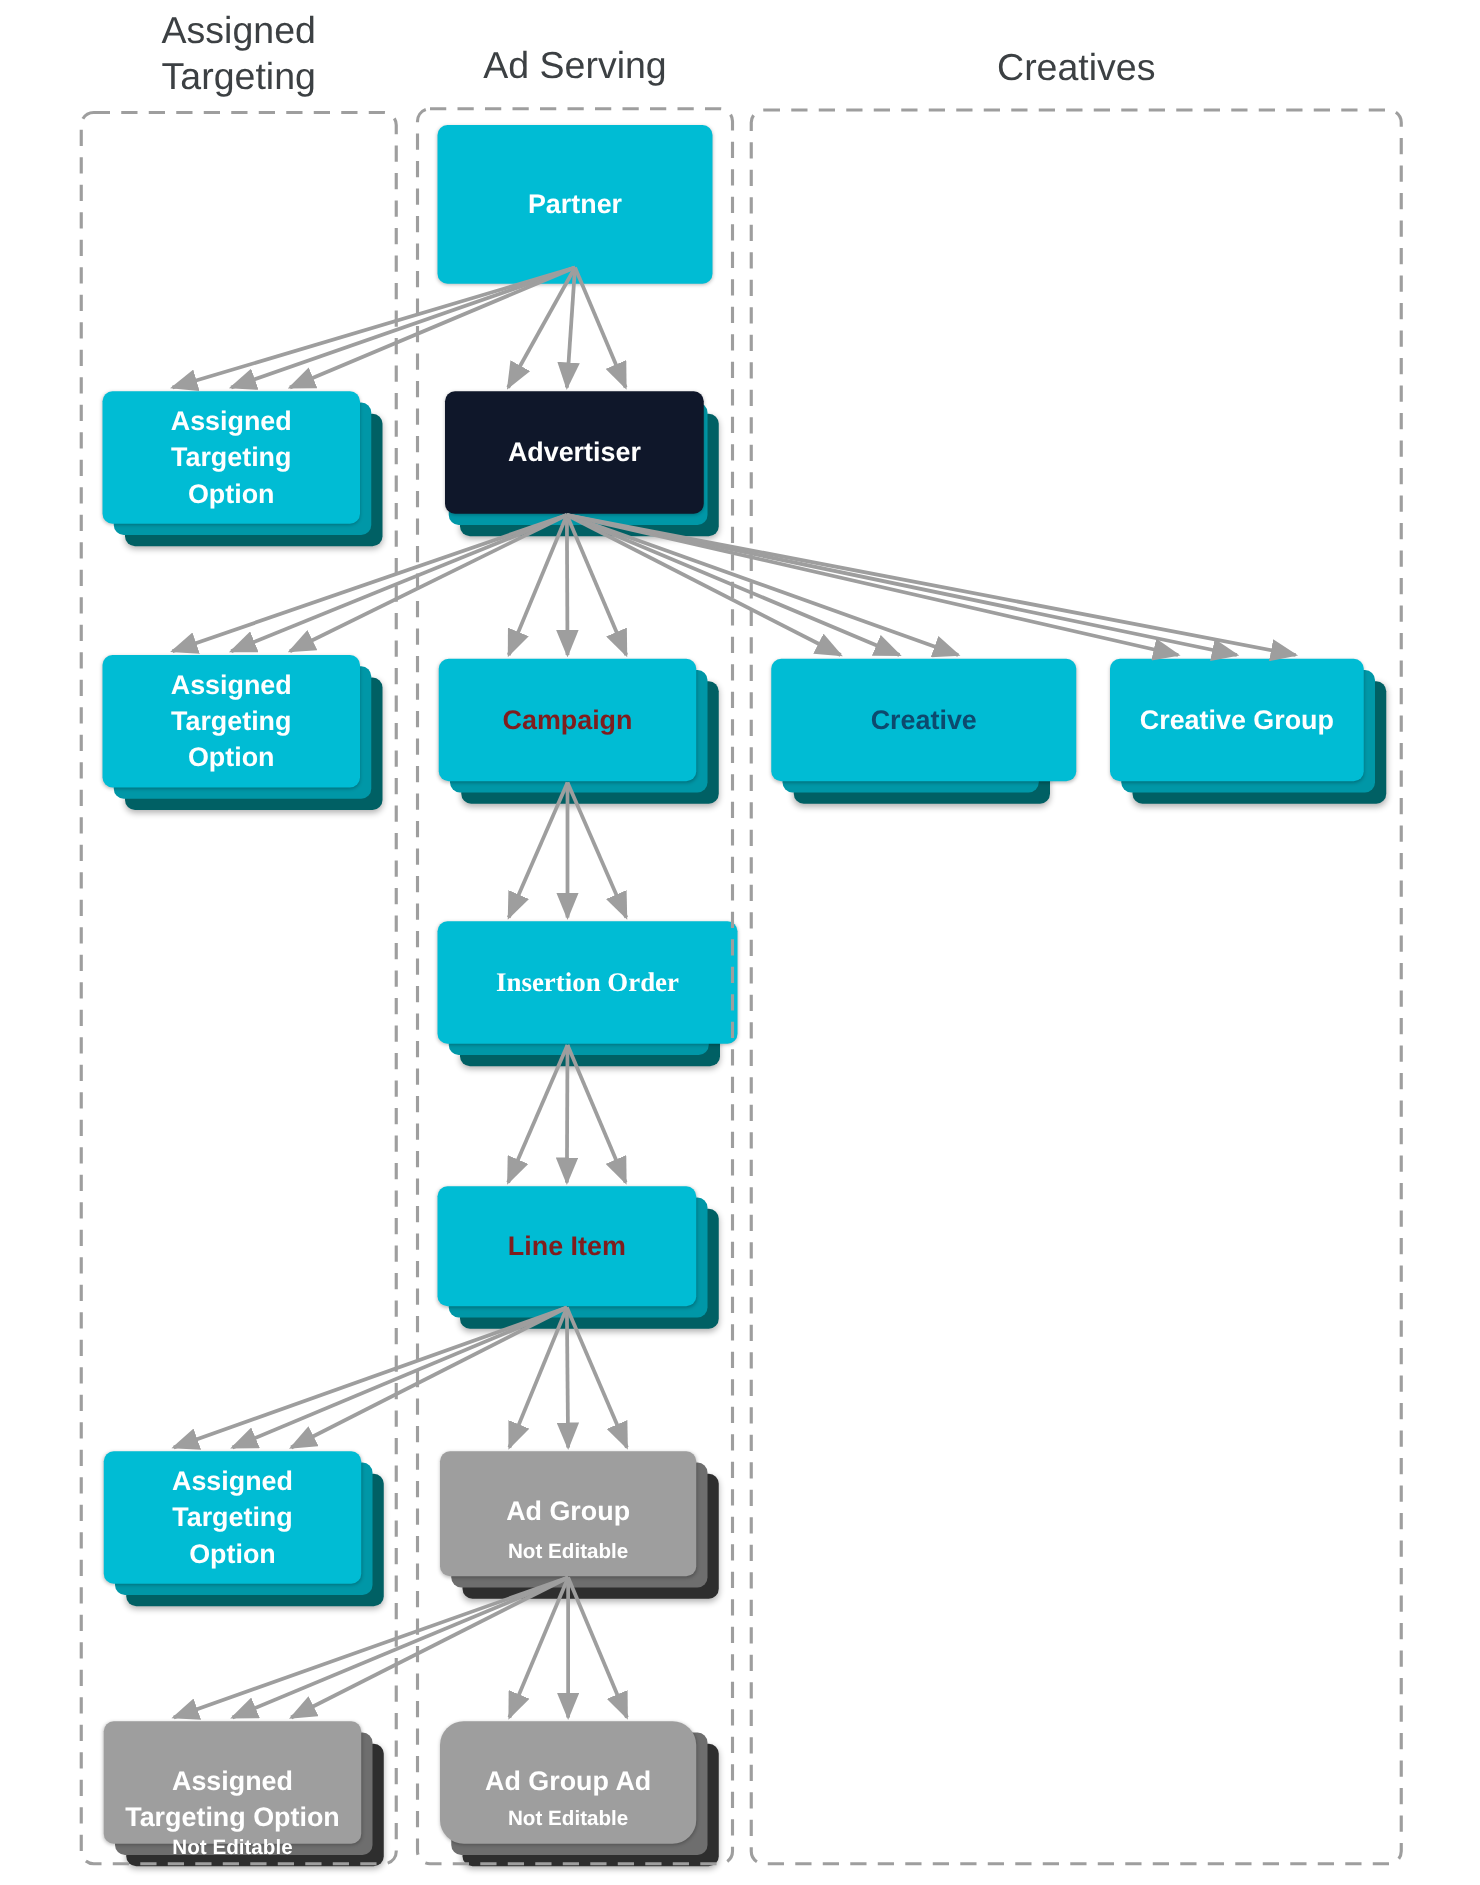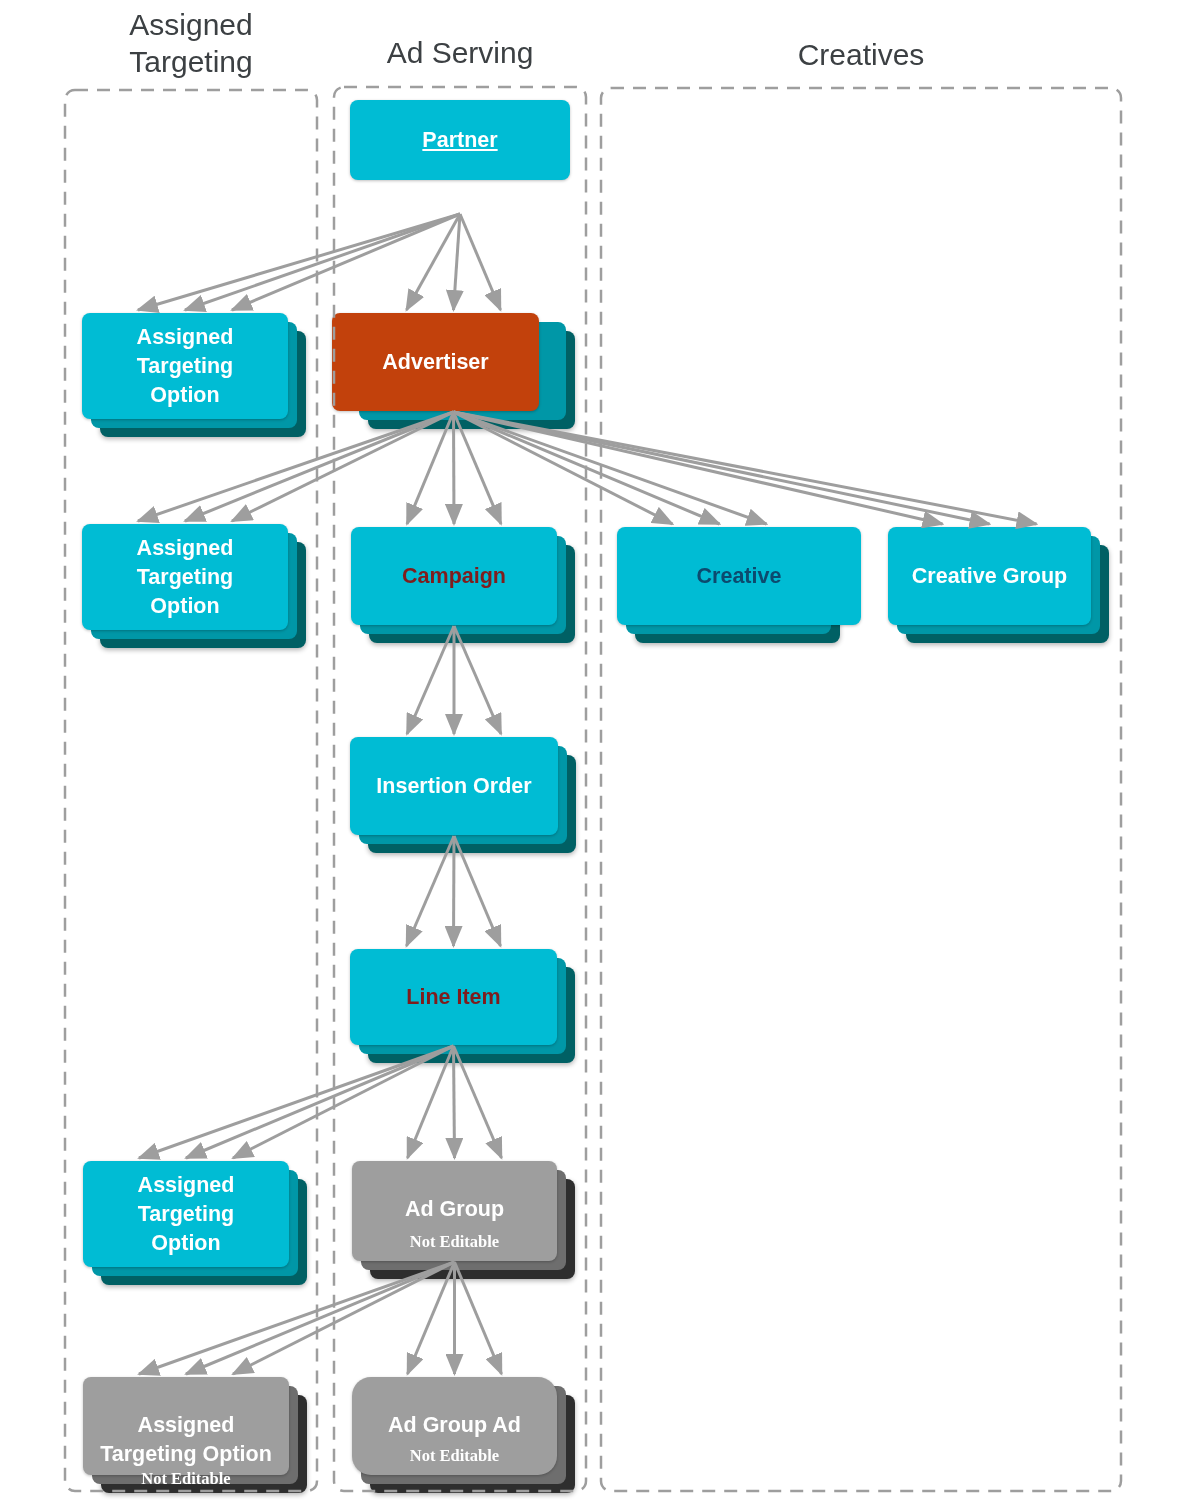--- a/index.html
+++ b/index.html
@@ -39,50 +39,49 @@
     white-space:pre-line;
   }
   .node.has-sub{
     justify-content:space-between;
     padding:28px 8px 10px 8px;
   }
   .node.has-sub .node-label{ margin-top:6px; }
   .node-sub{
     font-size:16.5px;
     line-height:19px;
-    font-family:Liberation Serif, serif;
   }
   #overlay{
     position:absolute;
     left:0; top:0;
     pointer-events:none;
   }
 </style>
 </head>
 <body>
 
 <div id="stage" style="width: 1184px; height: 1508px; background: rgb(255, 255, 255);">
   <div class="col-header" id="hdr-0" style="left: 191px; top: 6px; width: 320px; color: rgb(60, 64, 67);">Assigned
 Targeting</div>
   <div class="col-header" id="hdr-2" style="left: 861px; top: 36px; width: 320px; color: rgb(60, 64, 67);">Creatives</div>
   <div class="col-header" id="hdr-1" style="left: 460px; top: 34px; width: 320px; color: rgb(60, 64, 67);">Ad Serving</div>
   <div id="nodes">
-      <div class="node" style="left: 350px; top: 100px; width: 220px; height: 80px; background: rgb(0, 188, 212); color: rgb(255, 255, 255); text-decoration: underline;">
+      <div class="node" style="left: 350px; top: 100px; width: 220px; height: 127px; background: rgb(0, 188, 212); color: rgb(255, 255, 255);">
         <span class="node-label">Partner</span>
       </div>
       <div class="layer layer-dark" style="left: 100px; top: 331px; width: 206px; height: 106px; background: rgb(0, 96, 100);"></div>
       <div class="layer" style="left: 91px; top: 322px; width: 206px; height: 106px; background: rgb(0, 151, 167);"></div>
       <div class="node" style="left: 82px; top: 313px; width: 206px; height: 106px; background: rgb(0, 188, 212); color: rgb(255, 255, 255);">
         <span class="node-label">Assigned
 Targeting
 Option</span>
       </div>
       <div class="layer layer-dark" style="left: 368px; top: 331px; width: 207px; height: 98px; background: rgb(0, 96, 100);"></div>
       <div class="layer" style="left: 359px; top: 322px; width: 207px; height: 98px; background: rgb(0, 151, 167);"></div>
-      <div class="node" style="left: 332px; top: 313px; width: 207px; height: 98px; background: #c2410c; color: rgb(255, 255, 255);">
+      <div class="node" style="left: 356px; top: 313px; width: 207px; height: 98px; background: #0f172a; color: rgb(255, 255, 255);">
         <span class="node-label">Advertiser</span>
       </div>
       <div class="layer layer-dark" style="left: 100px; top: 542px; width: 206px; height: 106px; background: rgb(0, 96, 100);"></div>
       <div class="layer" style="left: 91px; top: 533px; width: 206px; height: 106px; background: rgb(0, 151, 167);"></div>
       <div class="node" style="left: 82px; top: 524px; width: 206px; height: 106px; background: rgb(0, 188, 212); color: rgb(255, 255, 255);">
         <span class="node-label">Assigned
 Targeting
 Option</span>
       </div>
       <div class="layer layer-dark" style="left: 369px; top: 545px; width: 206px; height: 98px; background: rgb(0, 96, 100);"></div>
@@ -95,21 +94,21 @@
       <div class="node" style="left: 617px; top: 527px; width: 244px; height: 98px; background: rgb(0, 188, 212); color: #0c4a6e;">
         <span class="node-label">Creative</span>
       </div>
       <div class="layer layer-dark" style="left: 906px; top: 545px; width: 203px; height: 98px; background: rgb(0, 96, 100);"></div>
       <div class="layer" style="left: 897px; top: 536px; width: 203px; height: 98px; background: rgb(0, 151, 167);"></div>
       <div class="node" style="left: 888px; top: 527px; width: 203px; height: 98px; background: rgb(0, 188, 212); color: rgb(255, 255, 255);">
         <span class="node-label">Creative Group</span>
       </div>
       <div class="layer layer-dark" style="left: 368px; top: 755px; width: 208px; height: 98px; background: rgb(0, 96, 100);"></div>
       <div class="layer" style="left: 359px; top: 746px; width: 208px; height: 98px; background: rgb(0, 151, 167);"></div>
-      <div class="node" style="left: 350px; top: 737px; width: 208px; height: 98px; background: rgb(0, 188, 212); color: rgb(255, 255, 255);">
+      <div class="node" style="left: 350px; top: 737px; width: 240px; height: 98px; background: rgb(0, 188, 212); color: rgb(255, 255, 255); font-family: Liberation Serif, serif;">
         <span class="node-label">Insertion Order</span>
       </div>
       <div class="layer layer-dark" style="left: 368px; top: 967px; width: 207px; height: 96px; background: rgb(0, 96, 100);"></div>
       <div class="layer" style="left: 359px; top: 958px; width: 207px; height: 96px; background: rgb(0, 151, 167);"></div>
       <div class="node" style="left: 350px; top: 949px; width: 207px; height: 96px; background: rgb(0, 188, 212); color: #7f1d1d;">
         <span class="node-label">Line Item</span>
       </div>
       <div class="layer layer-dark" style="left: 101px; top: 1179px; width: 206px; height: 106px; background: rgb(0, 96, 100);"></div>
       <div class="layer" style="left: 92px; top: 1170px; width: 206px; height: 106px; background: rgb(0, 151, 167);"></div>
       <div class="node" style="left: 83px; top: 1161px; width: 206px; height: 106px; background: rgb(0, 188, 212); color: rgb(255, 255, 255);">

